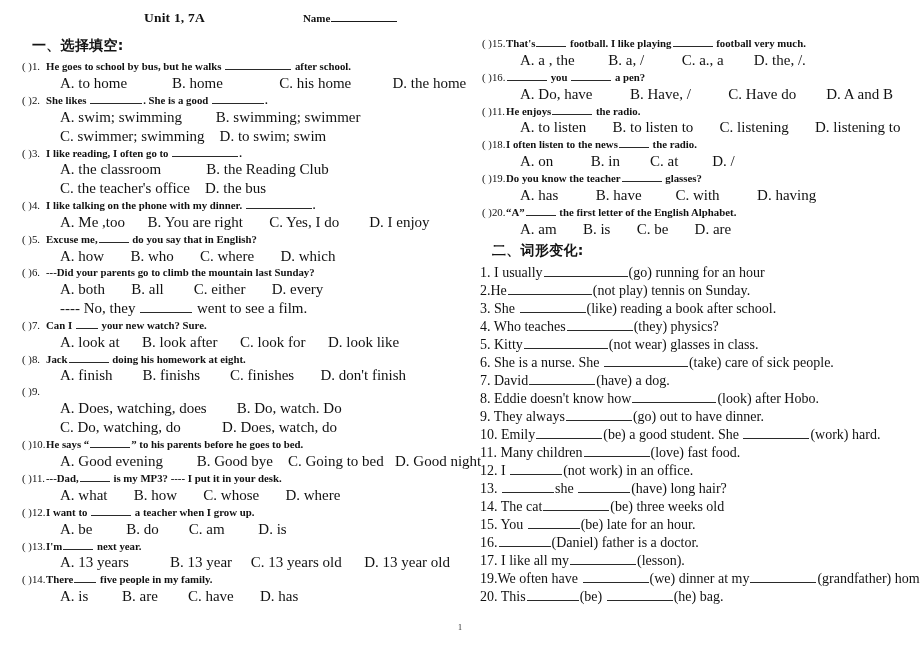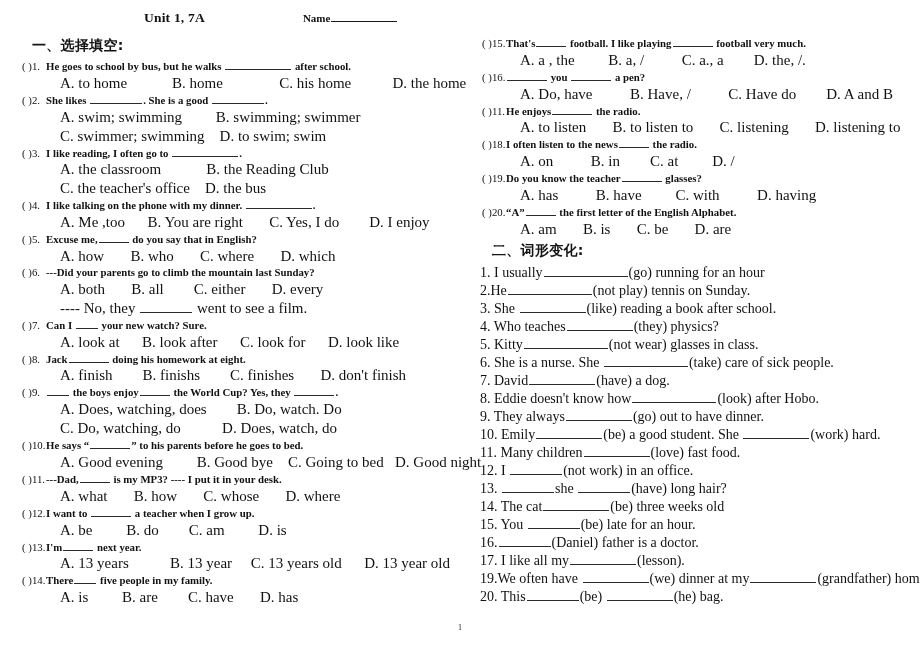--- a/index.html
+++ b/index.html
@@ -240,21 +240,20 @@
       </div>
       <div class="opts">
         <span class="opt">A. finish</span>&nbsp;&nbsp;&nbsp;&nbsp;&nbsp;&nbsp;&nbsp;
         <span class="opt">B. finishs</span>&nbsp;&nbsp;&nbsp;&nbsp;&nbsp;&nbsp;&nbsp;
         <span class="opt">C. finishes</span>&nbsp;&nbsp;&nbsp;&nbsp;&nbsp;&nbsp;
         <span class="opt">D. don't finish</span>
       </div>
 
       <div class="mc-q">
         <span class="paren">(      )9.</span>
-        <span class="q-text"><span> </span><span class="gap g-xs"></span><span> the boys enjoy</span><span class="gap g-s"></span><span> the World Cup?    Yes, they </span><span class="gap g-m"></span><span>.</span></span>
       </div>
       <div class="opts">
         <span class="opt">A. Does, watching, does</span>&nbsp;&nbsp;&nbsp;&nbsp;&nbsp;&nbsp;&nbsp;
         <span class="opt">B. Do, watch. Do</span>
       </div>
       <div class="opts">
         <span class="opt">C. Do, watching, do</span>&nbsp;&nbsp;&nbsp;&nbsp;&nbsp;&nbsp;&nbsp;&nbsp;&nbsp;&nbsp;
         <span class="opt">D. Does, watch, do</span>
       </div>
 

